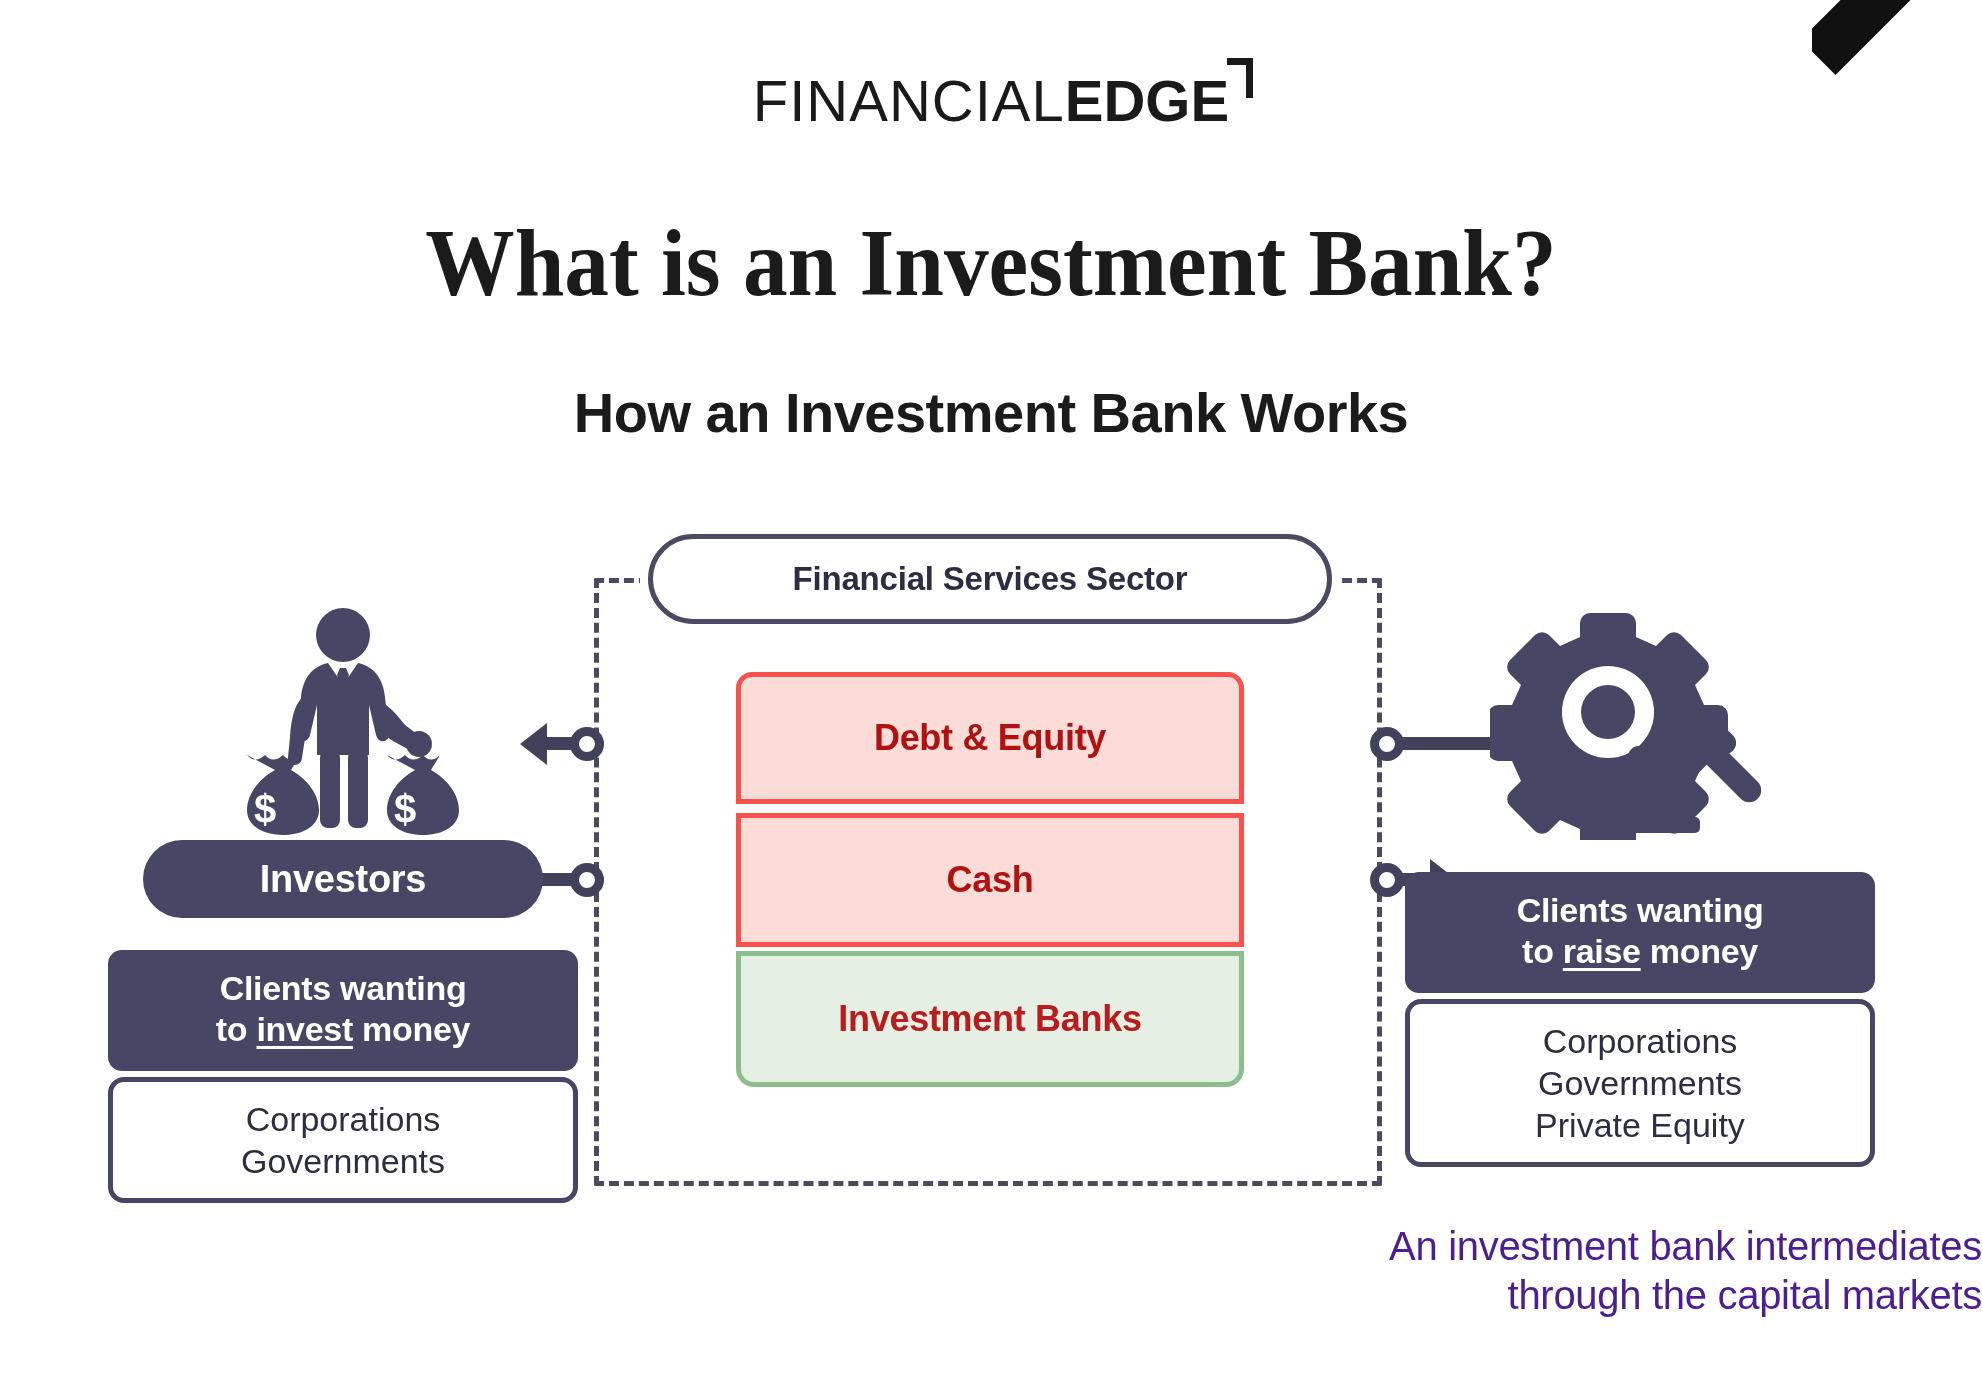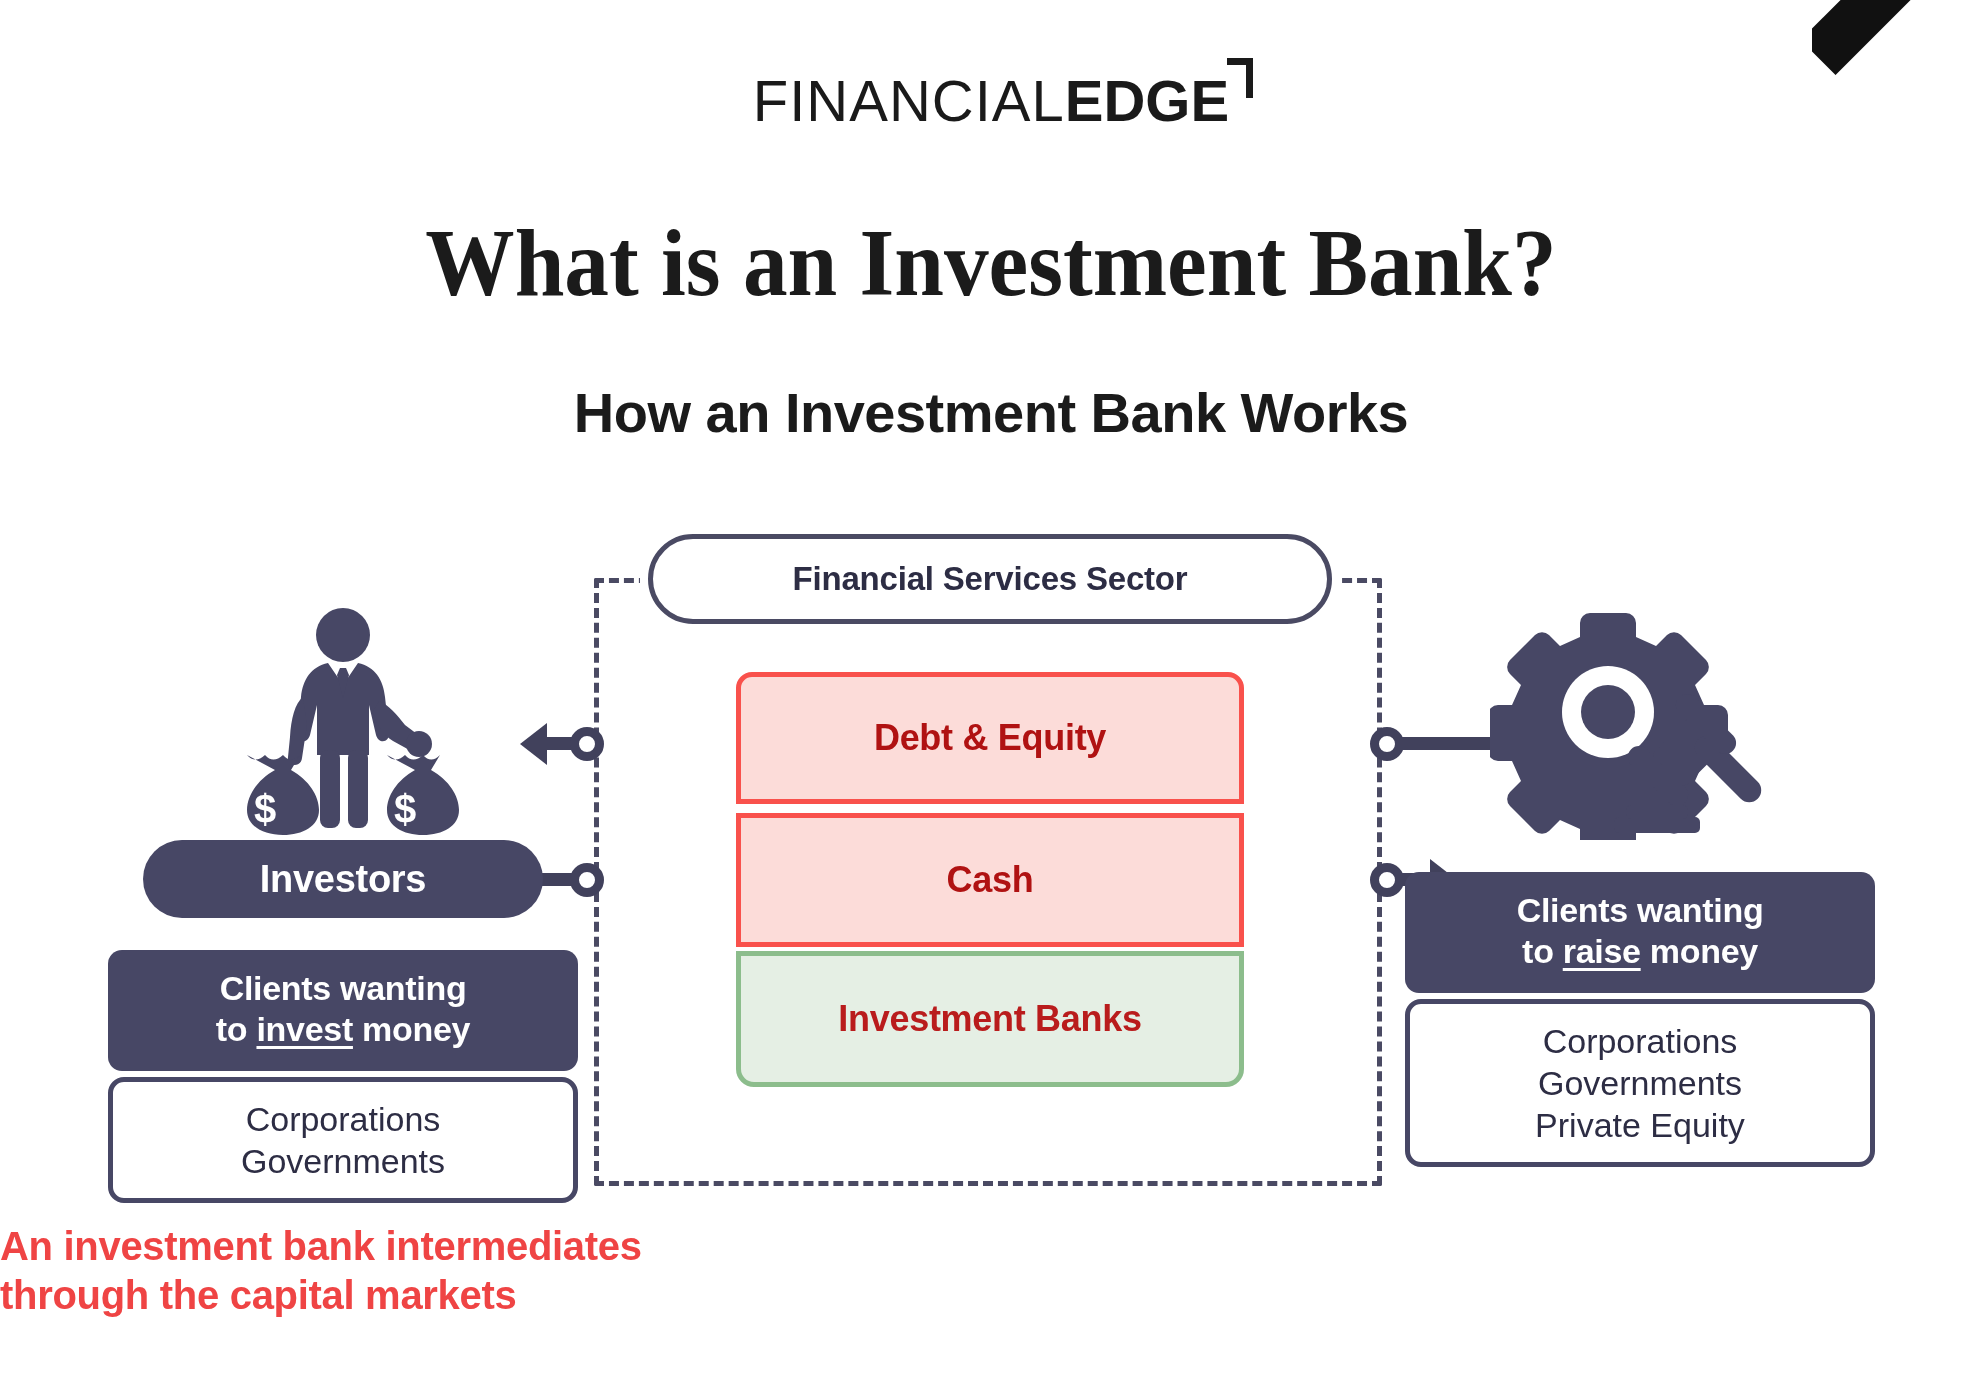--- a/index.html
+++ b/index.html
@@ -273,24 +273,24 @@
     font-size: 34px;
     line-height: 1.24;
   }
 
   
   .caption {
     position: absolute;
     left: 0;
     top: 1222px;
     width: 100%;
-    text-align: left;
+    text-align: right;
     font-size: 40px;
-    font-weight: 700;
-    color: #ef4444;
+    font-weight: 400;
+    color: #4c1d95;
     line-height: 1.22;
     letter-spacing: -0.3px;
   }
 
   .svg-icon { display: block; }
 </style>
 </head>
 <body>
 
 <div class="corner-mark">

